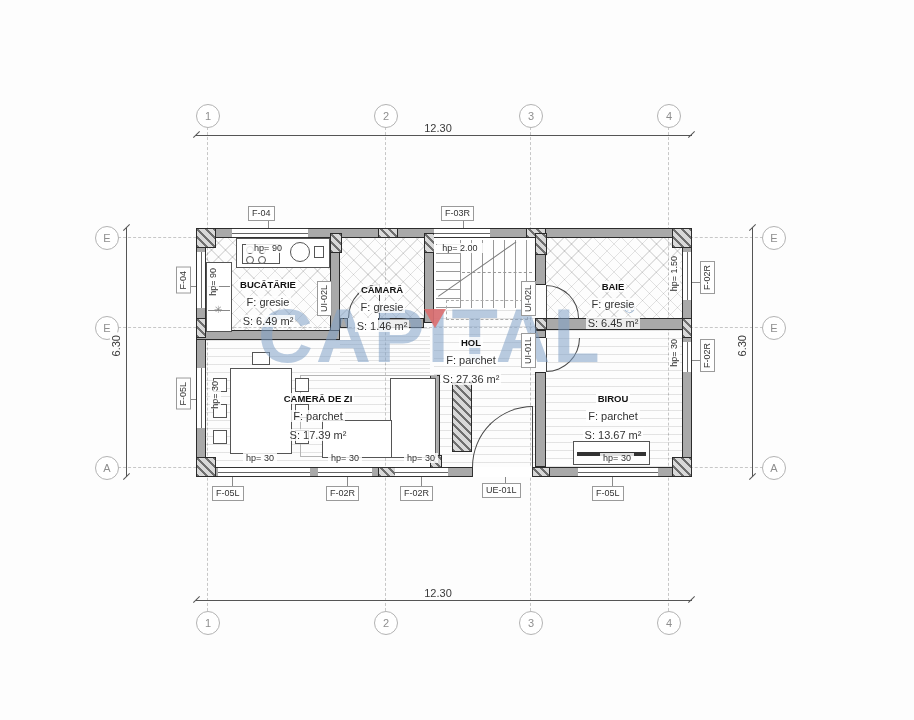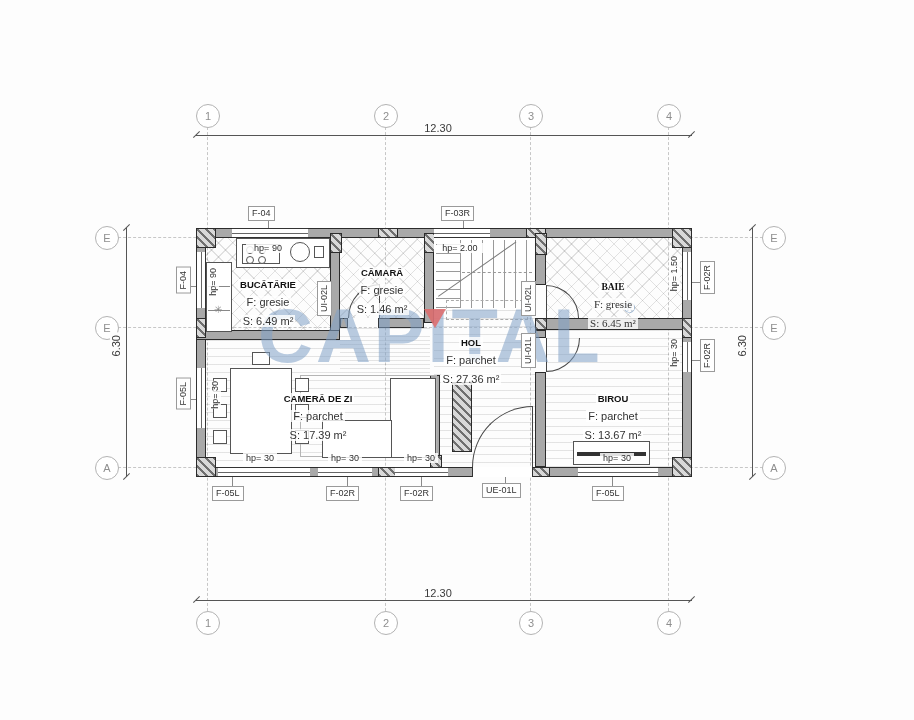--- a/index.html
+++ b/index.html
@@ -245,26 +245,26 @@
   <div class="hp" style="left:243px;top:453px;width:34px;">hp= 30</div>
   <div class="hp" style="left:328px;top:453px;width:34px;">hp= 30</div>
   <div class="hp" style="left:404px;top:453px;width:34px;">hp= 30</div>
   <div class="hp" style="left:600px;top:453px;width:34px;">hp= 30</div>
 
   <div class="room" style="left:212px;top:274px;width:112px;">
     <span class="nm">BUCĂTĂRIE</span><br>
     <span class="sub">F: gresie</span><br>
     <span class="sub">S: 6.49 m²</span>
   </div>
-  <div class="room" style="left:340px;top:262px;width:84px;">
+  <div class="room" style="left:340px;top:279px;width:84px;">
     <span class="nm">CĂMARĂ</span><br>
     <span class="sub">F: gresie</span><br>
     <span class="sub">S: 1.46 m²</span>
   </div>
-  <div class="room" style="left:570px;top:276px;width:86px;font-family:Liberation Serif, serif;">
+  <div class="room" style="left:570px;top:276px;width:86px;">
     <span class="nm">BAIE</span><br>
     <span class="sub">F: gresie</span><br>
     <span class="sub">S: 6.45 m²</span>
   </div>
   <div class="room" style="left:428px;top:332px;width:86px;">
     <span class="nm">HOL</span><br>
     <span class="sub">F: parchet</span><br>
     <span class="sub">S: 27.36 m²</span>
   </div>
   <div class="room" style="left:255px;top:388px;width:126px;">

